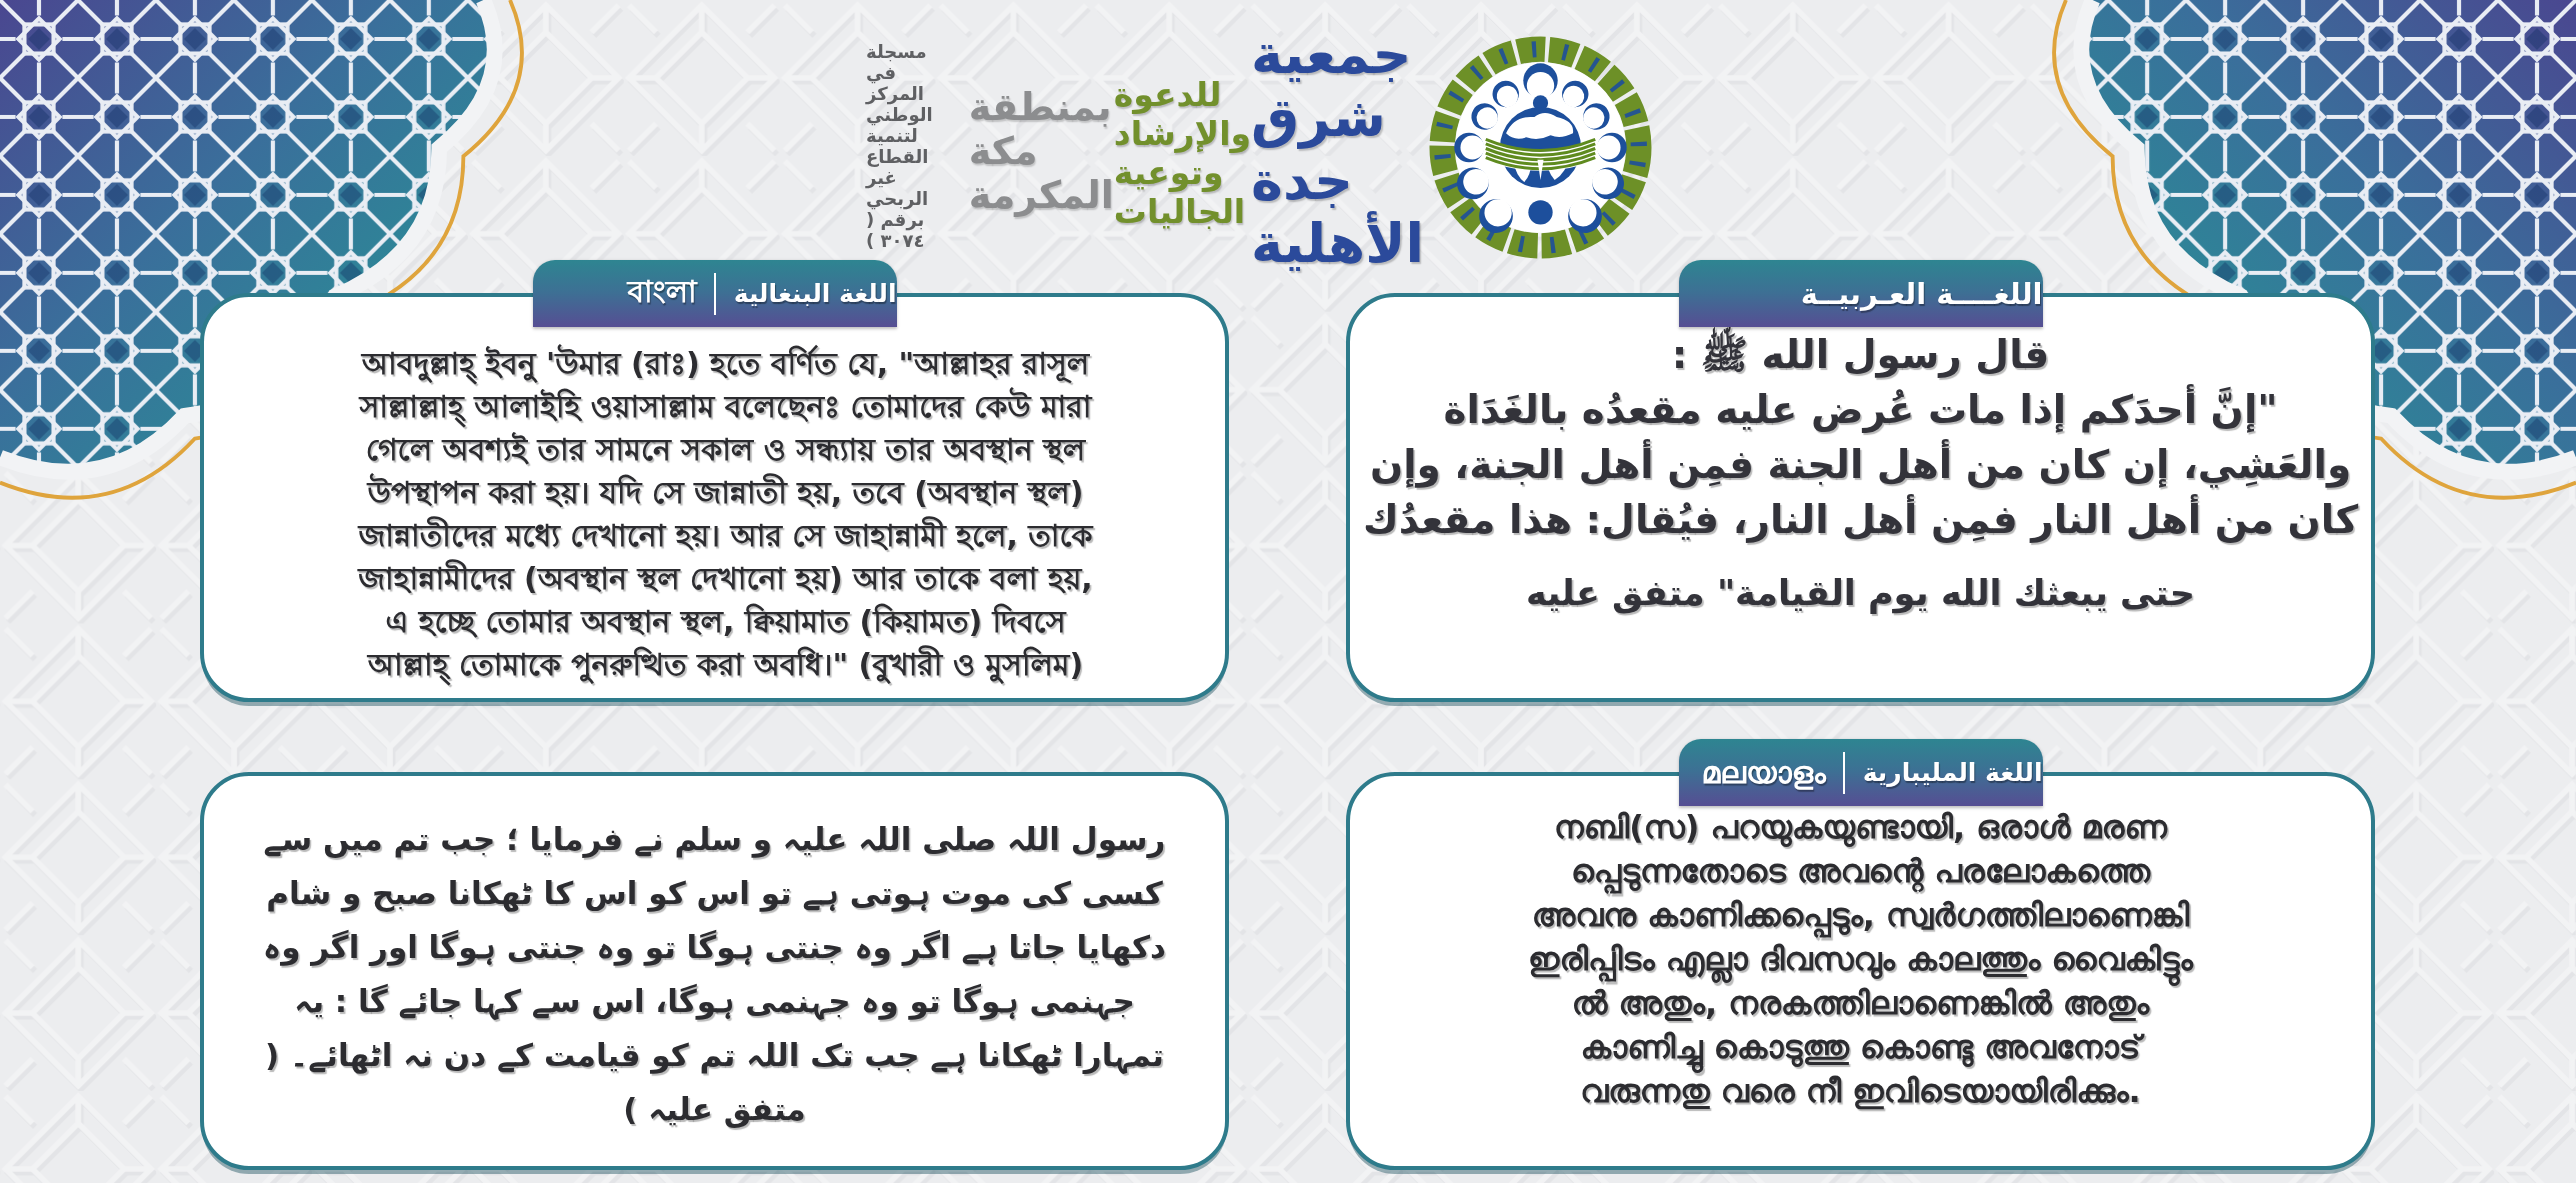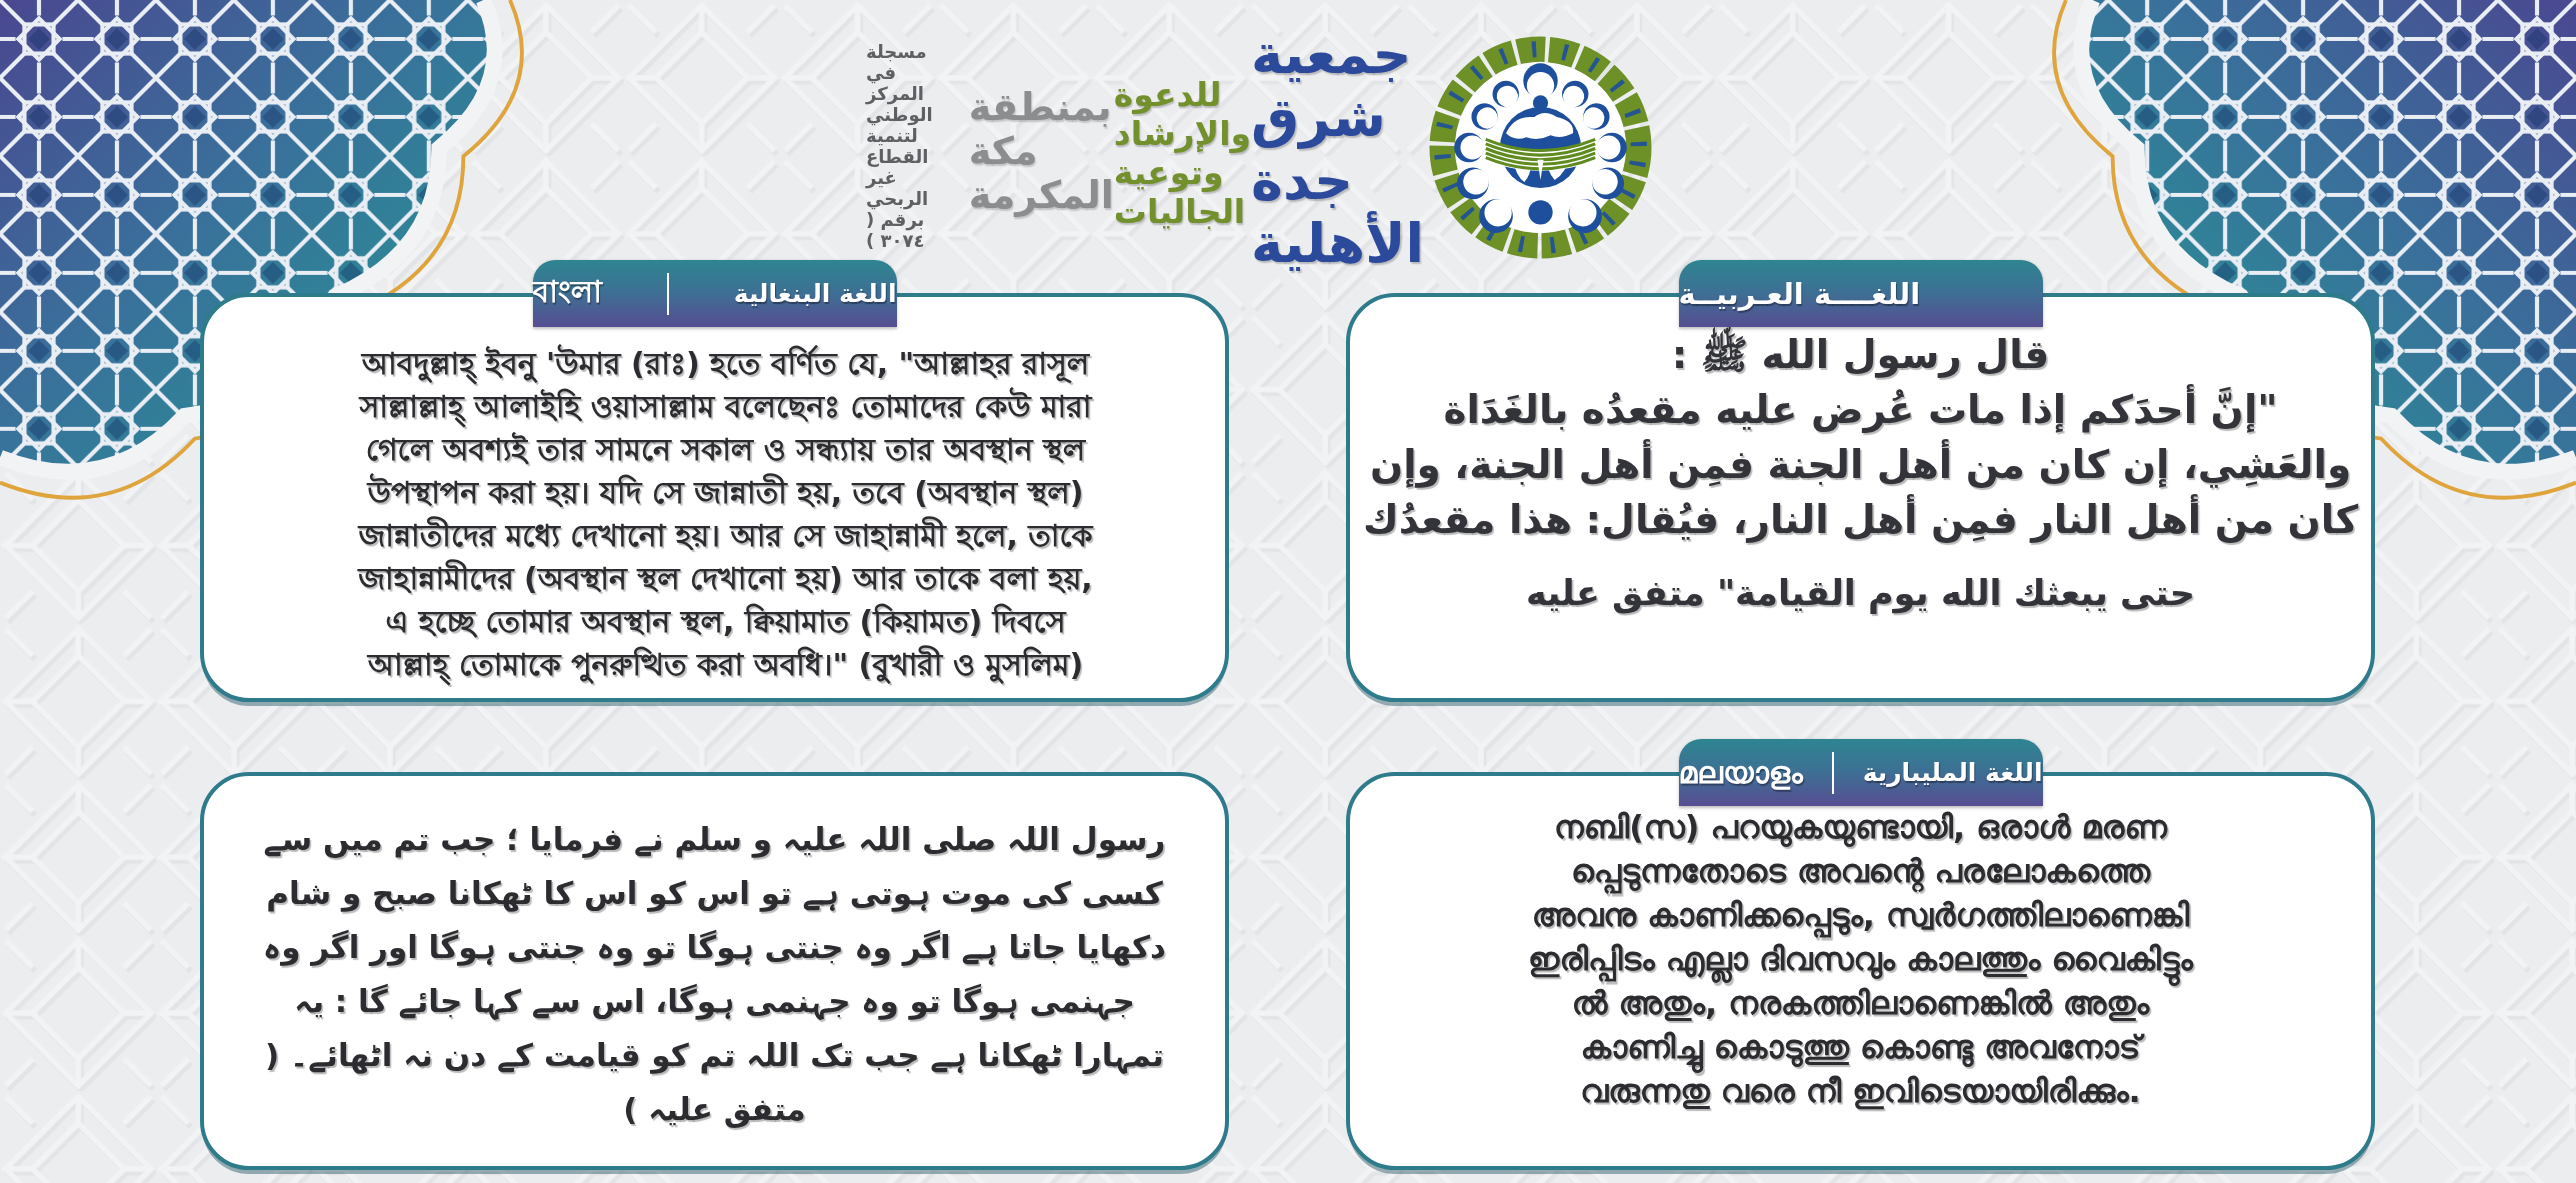--- a/index.html
+++ b/index.html
@@ -26,21 +26,21 @@
   .panel{position:absolute;width:1021px;background:#ffffff;border:4.7px solid #2e7b8b;border-radius:49px;
          box-shadow:0 6.2px 0 -2.1px rgba(33,84,97,.45);z-index:2;}
   #panel-bengali{left:200px;top:293px;height:401px;}
   #panel-arabic{left:1346px;top:293px;height:401px;}
   #panel-urdu{left:200px;top:772px;height:390px;}
   #panel-malayalam{left:1346px;top:772px;height:390px;}
 
   .tab{position:absolute;top:-37px;left:50%;transform:translateX(-50%);
        width:364px;height:67px;border-radius:22px 22px 0 0;
        background:linear-gradient(180deg,#2e8591 0%,#3d7094 48%,#564e93 100%);
-       display:flex;align-items:center;justify-content:space-between;gap:17.7px;z-index:3;
+       display:flex;align-items:center;justify-content:flex-end;gap:17.7px;z-index:3;
        box-shadow:0 1.6px 3.1px rgba(0,0,0,.25);}
   .tab-label{color:#ffffff;font-weight:bold;text-shadow:1px 1.6px 1px rgba(0,0,0,.35);white-space:nowrap;}
   .tab-label-local{font-size:30px;}
   .tab-label-ar{font-size:25px;}
   .tab-label-single{font-size:29px;letter-spacing:1px;}
   .tab-divider{width:1.6px;height:42px;background:#ffffff;}
 
   .panel-body{position:absolute;inset:0;display:flex;flex-direction:column;align-items:center;padding:0 29px;box-sizing:border-box;}
   .line{white-space:nowrap;color:#2c2c30;text-shadow:1.6px 2.1px 1px rgba(40,40,40,.32);}
 

